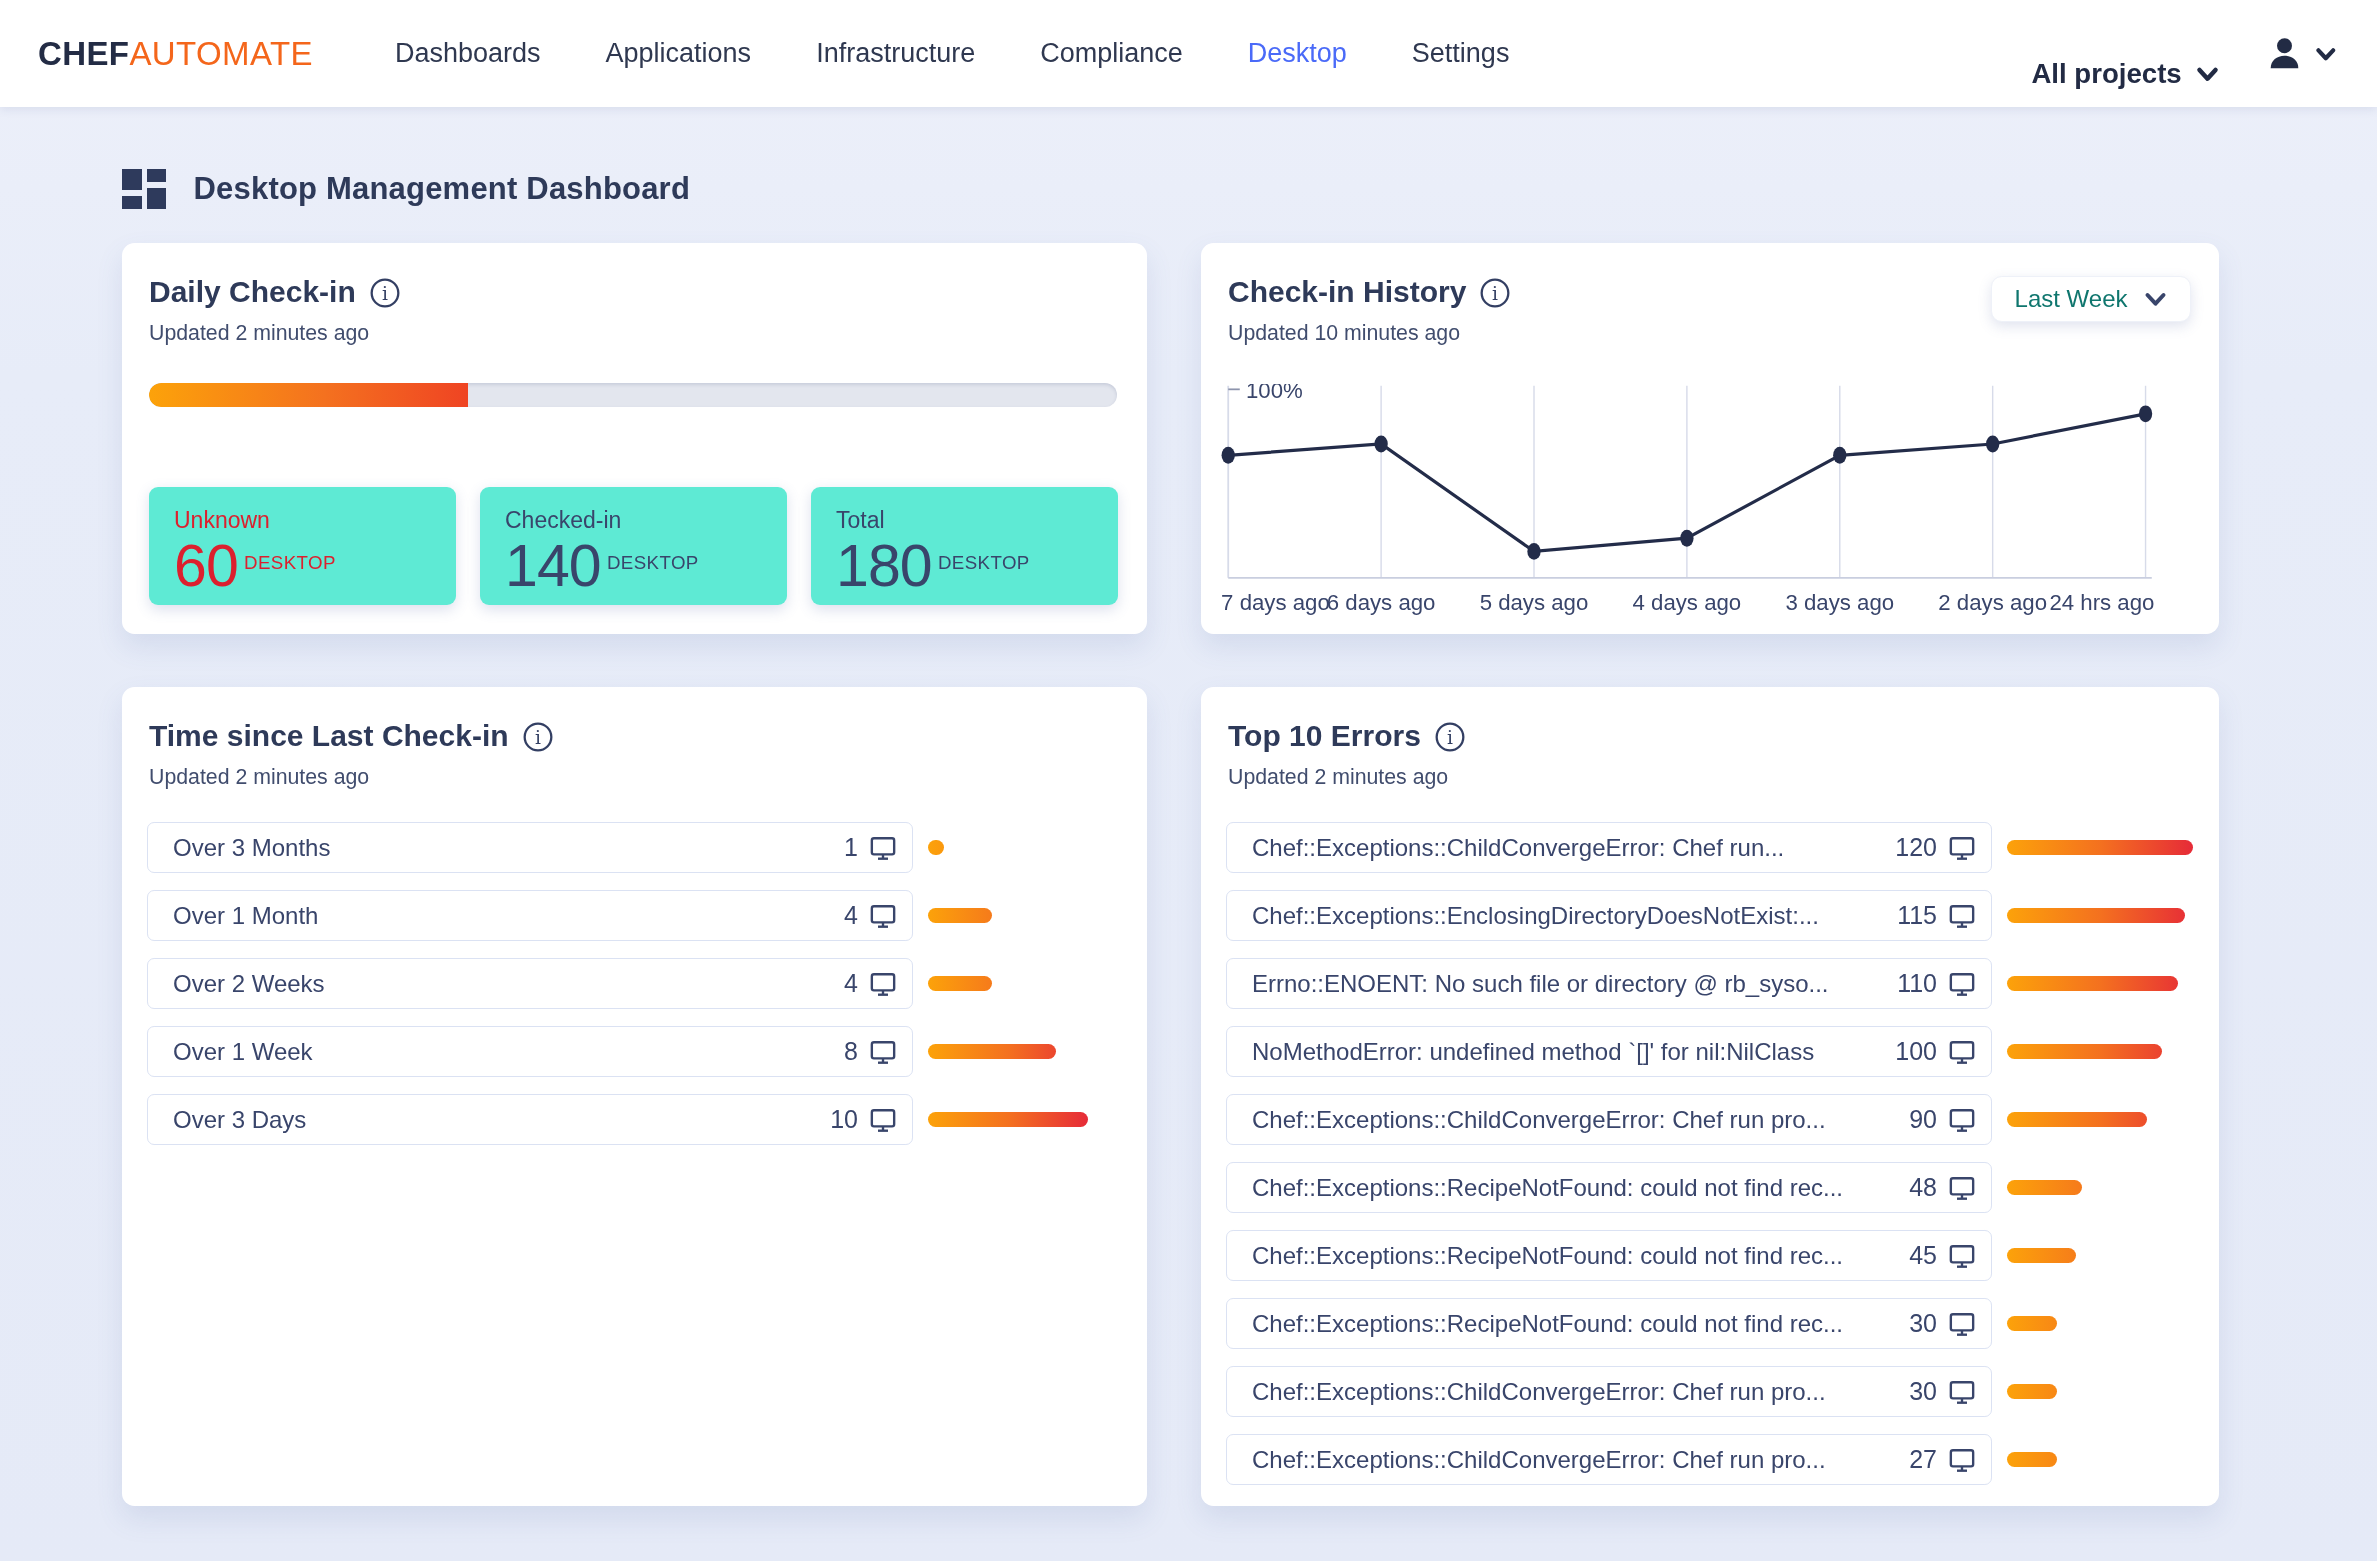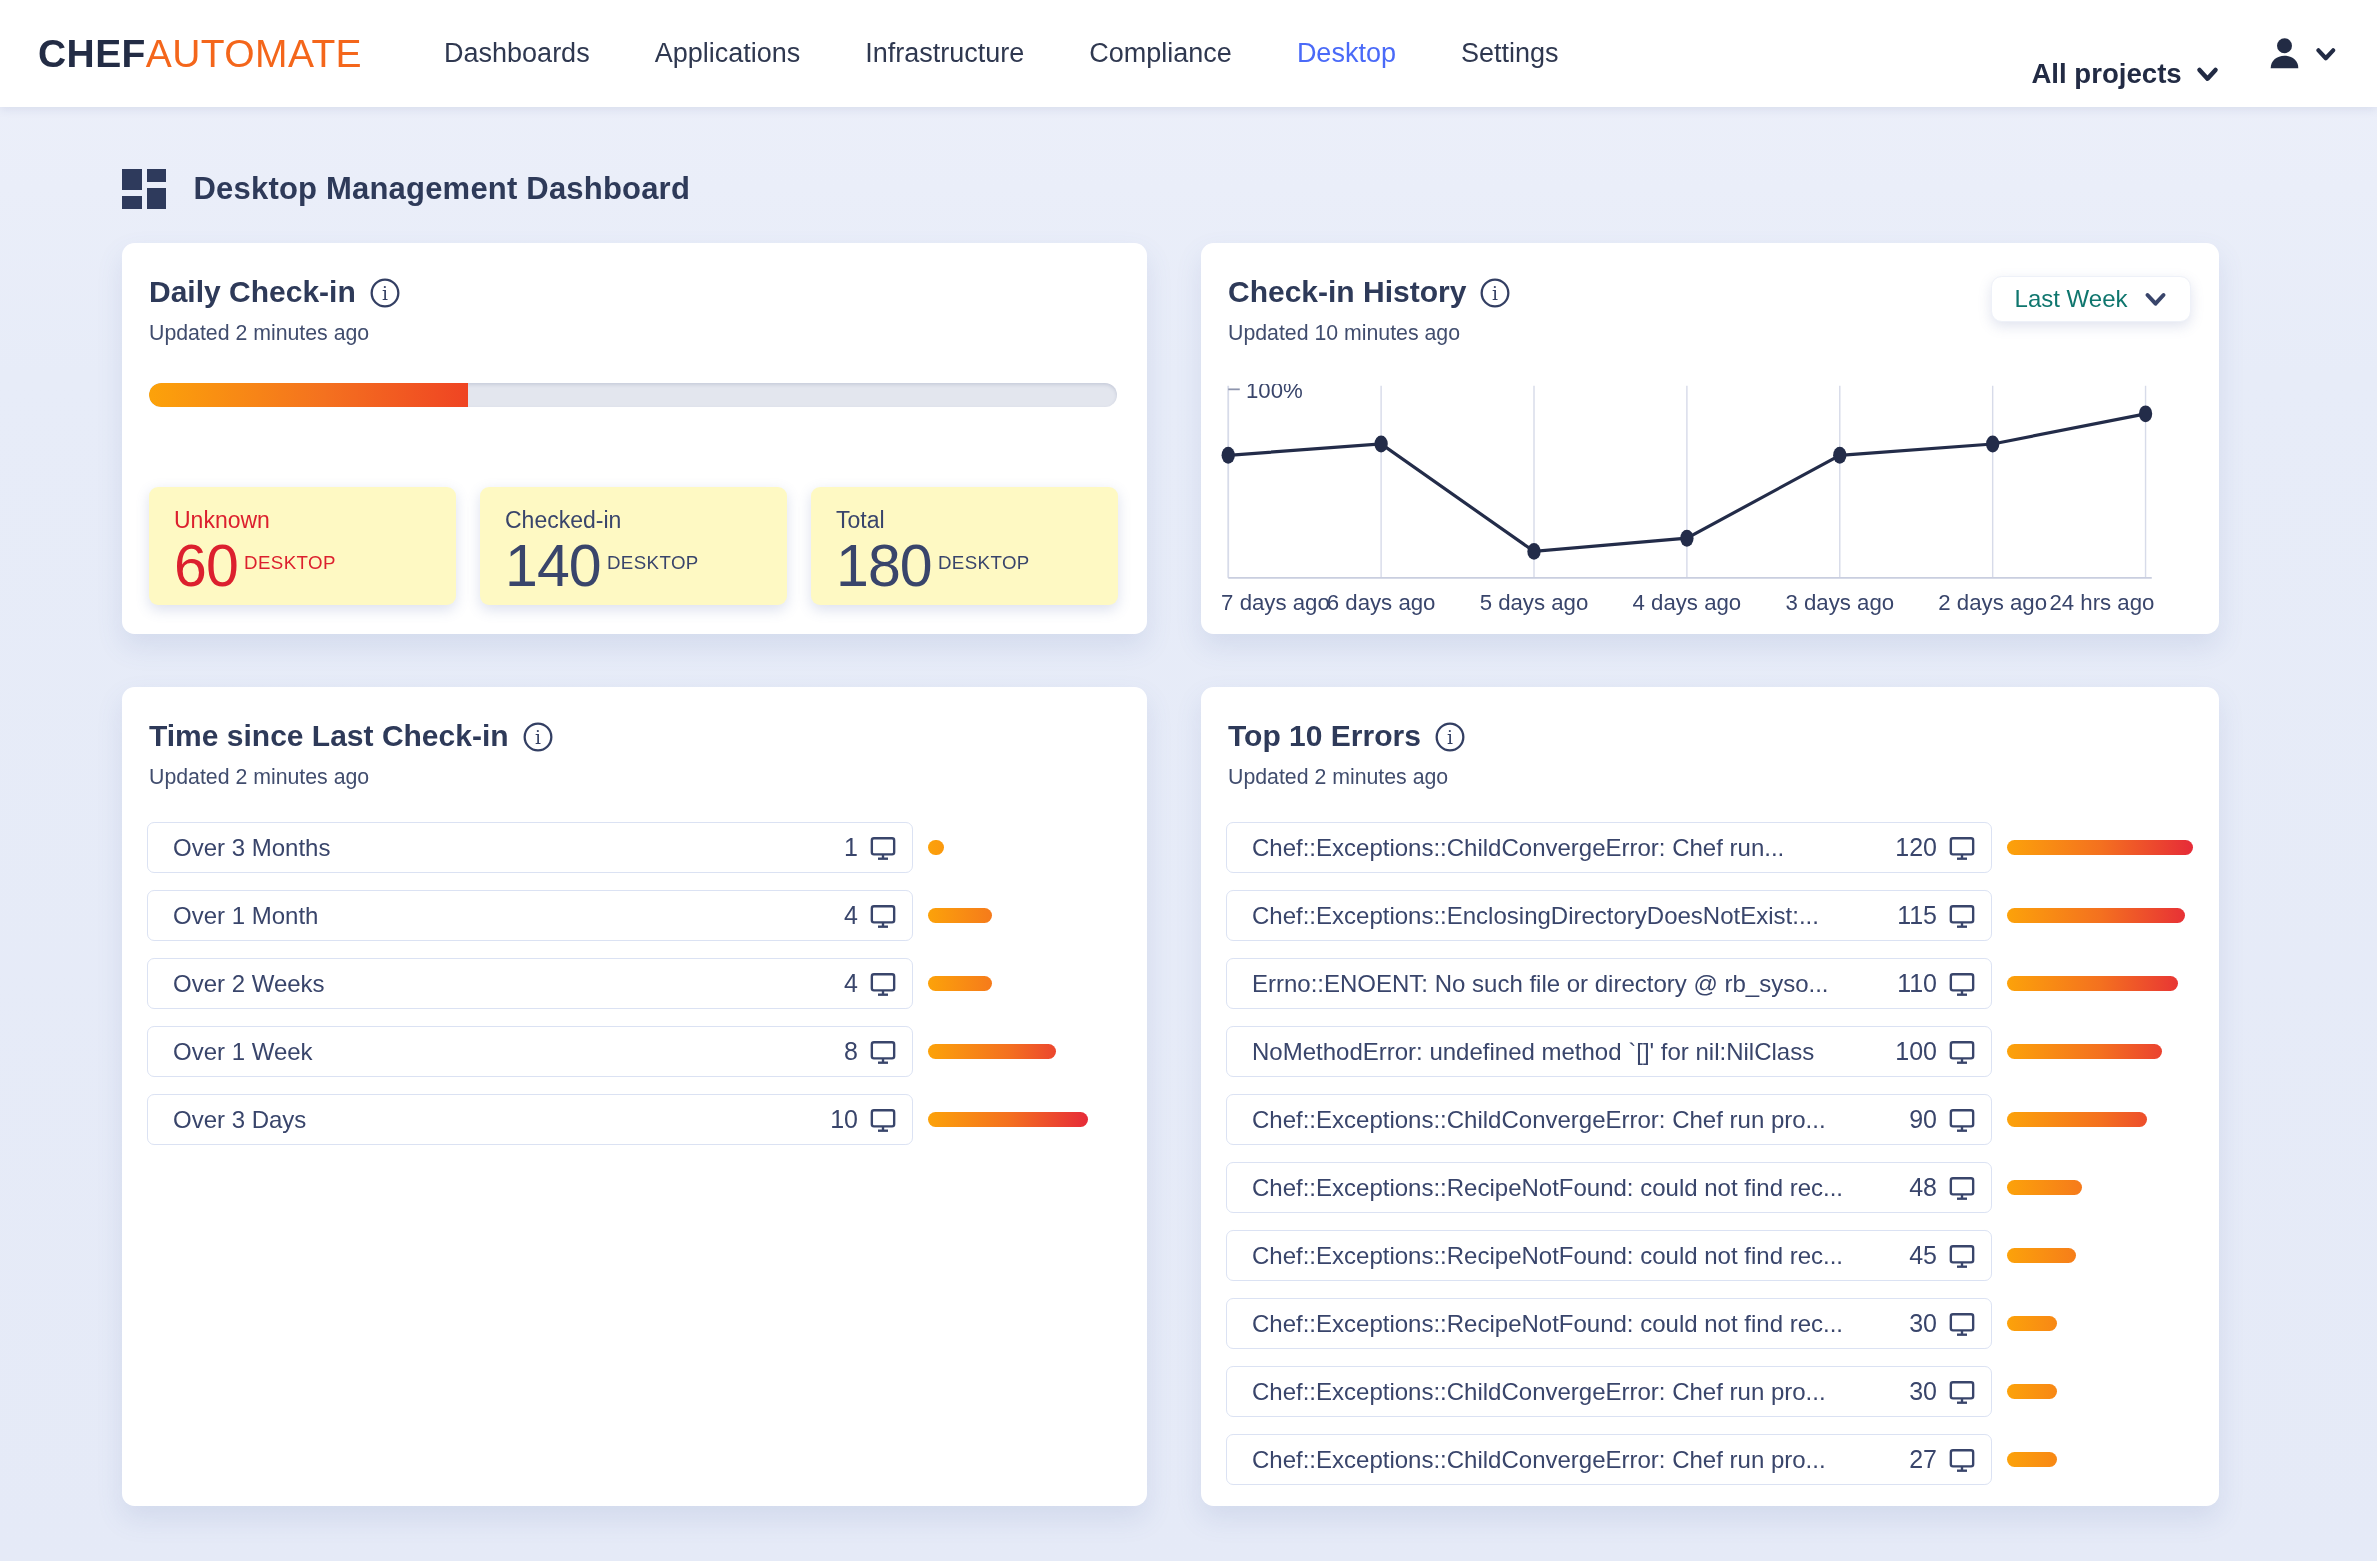--- a/index.html
+++ b/index.html
@@ -11,21 +11,21 @@
   }
 
   
   .topnav {
     height: 107px; background: #ffffff;
     display: flex; align-items: center;
     padding: 0 41px 0 38px;
     box-shadow: 0 2.7px 9px rgba(50,70,130,0.10);
     position: relative; z-index: 5;
   }
-  .logo { font-size: 39px; letter-spacing: 0.4px; white-space: nowrap; cursor: pointer; }
+  .logo { font-size: 33px; letter-spacing: 0.4px; white-space: nowrap; cursor: pointer; }
   .logo .chef { font-weight: 800; color: #232c45; }
   .logo .automate { font-weight: 500; color: #f4661b; }
   .navlinks { display: flex; align-items: center; gap: 65px; margin-left: 82px; }
   .navlinks a {
     font-size: 27px; color: #2f3850; text-decoration: none; font-weight: 400; cursor: pointer;
   }
   .navlinks a.active { color: #4a6af8; }
   .nav-right { margin-left: auto; display: flex; align-items: center; gap: 46px; }
   .projects-btn {
     display: flex; align-items: center; gap: 14.2px;
@@ -70,21 +70,21 @@
     box-shadow: inset 0 1.8px 3.6px rgba(70,85,130,0.18);
     overflow: hidden;
   }
   .progress-fill {
     height: 100%;
     background: linear-gradient(90deg, #fca20a 0%, #f4711f 55%, #ef4423 100%);
     border-radius: 12.5px 0 0 12.5px;
   }
   .stats { display: flex; gap: 24px; margin: 80px 0 0 27px; }
   .statbox {
-    width: 307px; height: 118px; background: #fef9c3; border-radius: 9px;
+    width: 307px; height: 118px; background: #5eead4; border-radius: 9px;
     box-shadow: 0 4.4px 14.2px rgba(86,106,168,0.20);
     padding: 19.6px 0 0 25px; cursor: pointer;
   }
   .statlabel { font-size: 23px; font-weight: 400; color: #39456b; }
   .statbox.red .statlabel, .statbox.red .statnum, .statbox.red .statunit { color: #dc202e; }
   .statnumrow { display: flex; align-items: center; gap: 6.2px; margin-top: 3.6px; }
   .statnum { font-size: 59px; line-height: 0.95; font-weight: 400; color: #39456b; letter-spacing: -0.9px; }
   .statunit { font-size: 18.7px; letter-spacing: 0.4px; color: #39456b; padding-bottom: 5.3px; }
 
   

